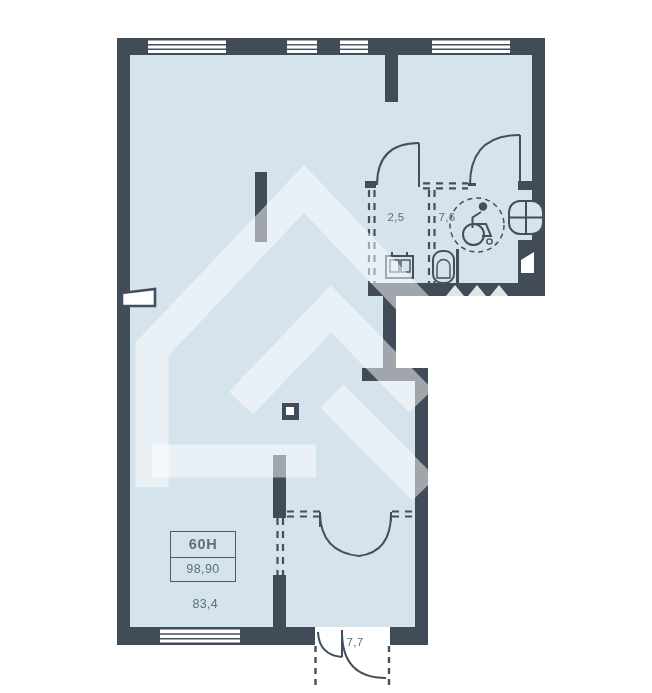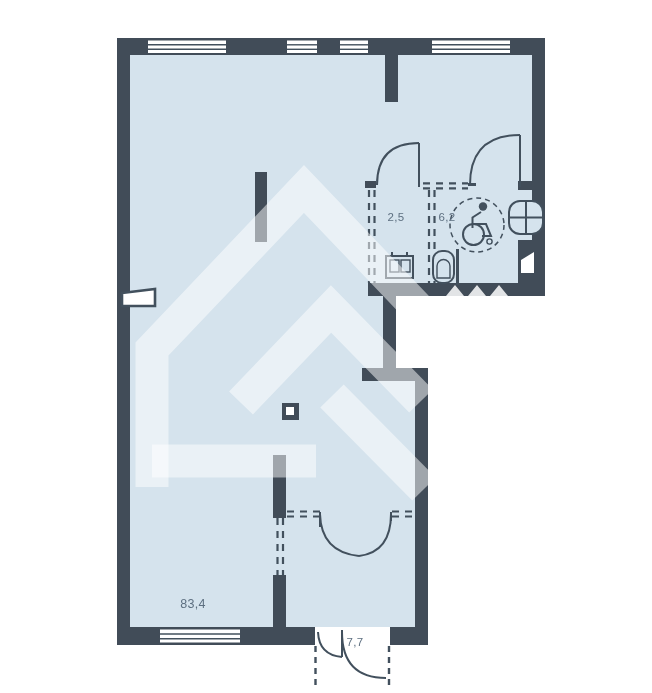--- a/index.html
+++ b/index.html
@@ -169,17 +169,21 @@
     <g>
       <path class="wm" d="M152,487 L152,349 L304,189 L470,363"></path>
       <path class="wm" d="M152,461 L316,461"></path>
       <path class="wm" d="M241,403 L331,309 L421,401"></path>
       <path class="wm" d="M332,396 L424,489"></path>
       <path d="M446,296 L455,285 L464,296 Z M468,296 L477,285 L486,296 Z M490,296 L499,285 L508,296 Z" fill="#fff" opacity="0.85"></path>
     </g>
   </svg>
 
   <div class="lbl s" style="left:380px;top:211px;width:32px;">2,5</div>
-  <div class="lbl s" style="left:430px;top:211px;width:34px;">6,2</div>
-  <div class="lbl m" style="left:175px;top:597px;width:36px;">83,4</div>
+  <div class="lbl s" style="left:430px;top:211px;width:34px;">7,6</div>
+  <div class="lbl m" style="left:182px;top:597px;width:36px;text-align:right;">83,4</div>
   <div class="lbl s" style="left:340px;top:636px;width:30px;">7,7</div>
 
+  <div class="unit-box">
+    <div class="r1">60Н</div>
+    <div class="r2">98,90</div>
+  </div>
 </div>
 
 </body></html>

